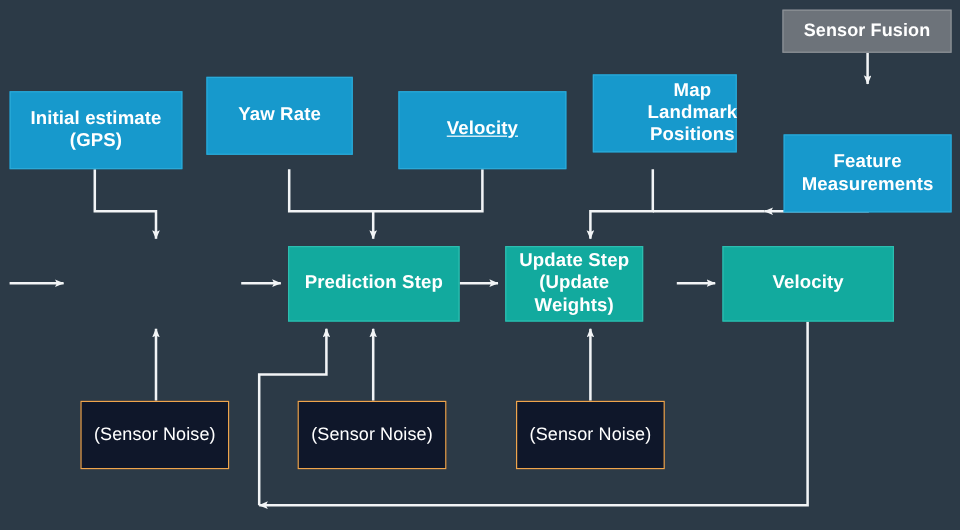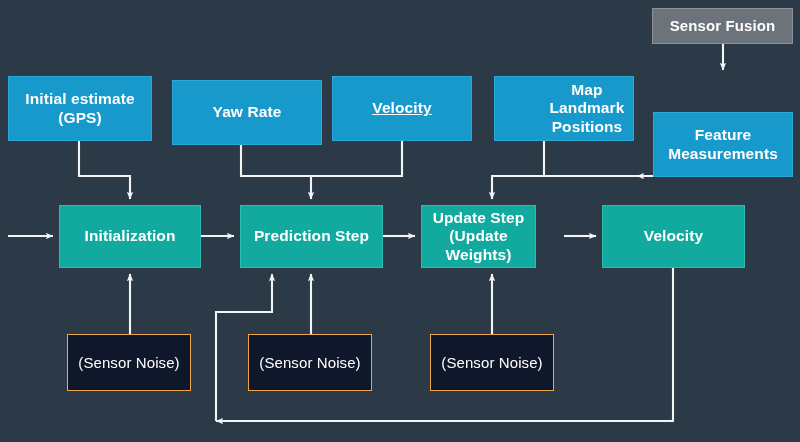--- a/index.html
+++ b/index.html
@@ -111,41 +111,38 @@
 
   <div class="node group" style="left:652px; top:8px; width:141px; height:36px;">
     <span class="node-label">Sensor Fusion</span>
   </div>
 
   <div class="node input" style="left:8px; top:76px; width:144px; height:65px;align-items:center;">
     <span class="node-label">Initial estimate
 (GPS)</span>
   </div>
 
-  <div class="node input" style="left:172px; top:80px; width:150px; height:65px;">
+  <div class="node input" style="left:172px; top:64px; width:122px; height:65px;">
     <span class="node-label">Yaw Rate</span>
   </div>
 
   <div class="node input" style="left:332px; top:76px; width:140px; height:65px;text-decoration:underline;">
     <span class="node-label">Velocity</span>
   </div>
 
-  <div class="node input" style="left:494px; top:76px; width:140px; height:65px;padding-left:46px;">
+  <div class="node input" style="left:494px; top:62px; width:120px; height:65px;padding-left:46px;">
     <span class="node-label">Map Landmark
 Positions</span>
   </div>
 
   <div class="node input" style="left:653px; top:76px; width:140px; height:65px;margin-top:36px;">
     <span class="node-label">Feature
 Measurements</span>
   </div>
 
-  <div class="node process" style="left:59px; top:205px; width:142px; height:63px;">
-    <span class="node-label">Initialization</span>
-  </div>
 
   <div class="node process" style="left:240px; top:205px; width:143px; height:63px;">
     <span class="node-label">Prediction Step</span>
   </div>
 
   <div class="node process" style="left:421px; top:205px; width:115px; height:63px;">
     <span class="node-label">Update Step
 (Update Weights)</span>
   </div>
 

